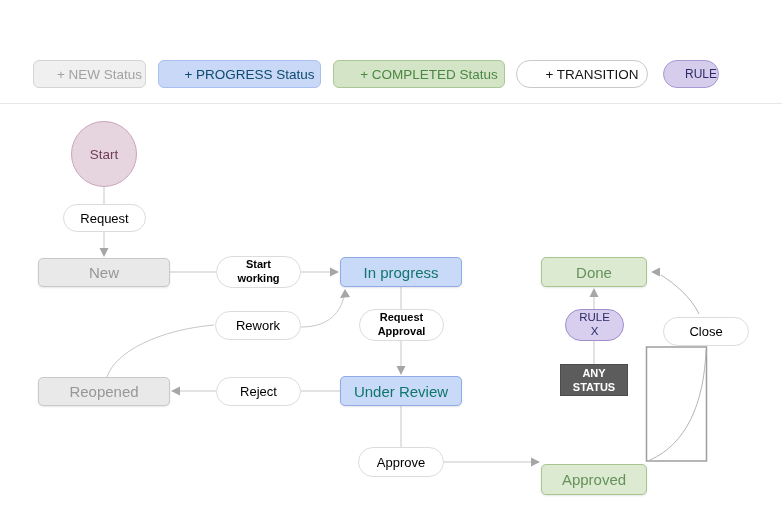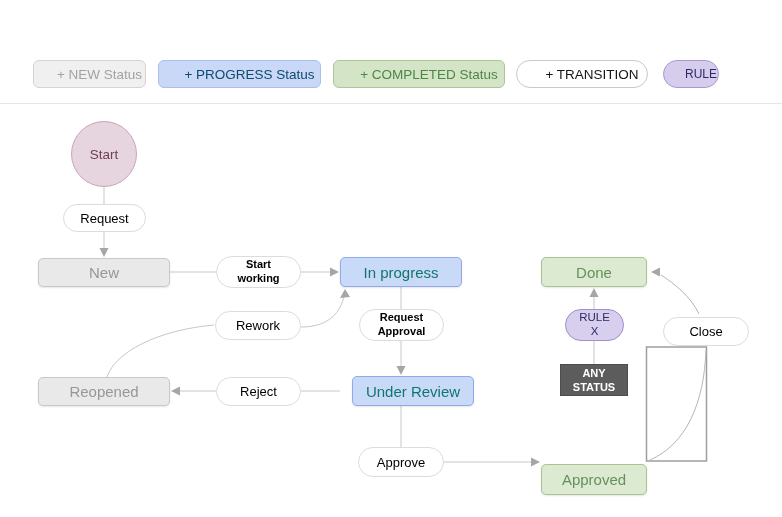--- a/index.html
+++ b/index.html
@@ -164,21 +164,21 @@
   <div class="node pill two-line" style="left:216px; top:256px; width:85px; height:32px;">Start
 working</div>
 
   <div class="node status-box status-blue" style="left:340px; top:257px; width:122px; height:30px;">In progress</div>
 
   <div class="node pill two-line" style="left:359px; top:309px; width:85px; height:32px;">Request
 Approval</div>
 
   <div class="node pill" style="left:215px; top:311px; width:86px; height:29px;">Rework</div>
 
-  <div class="node status-box status-blue" style="left:340px; top:376px; width:122px; height:30px;margin-left:12px;">Under Review</div>
+  <div class="node status-box status-blue" style="left:340px; top:376px; width:122px; height:30px;">Under Review</div>
 
   <div class="node pill" style="left:216px; top:377px; width:85px; height:29px;">Reject</div>
 
   <div class="node pill" style="left:358px; top:447px; width:86px; height:30px;">Approve</div>
 
   <div class="node status-box status-gray" style="left:38px; top:377px; width:132px; height:29px;">Reopened</div>
 
   <div class="node status-box status-green" style="left:541px; top:446px; width:106px; height:31px;margin-top:18px;">Approved</div>
 
   <div class="node status-box status-green" style="left:541px; top:257px; width:106px; height:30px;">Done</div>

